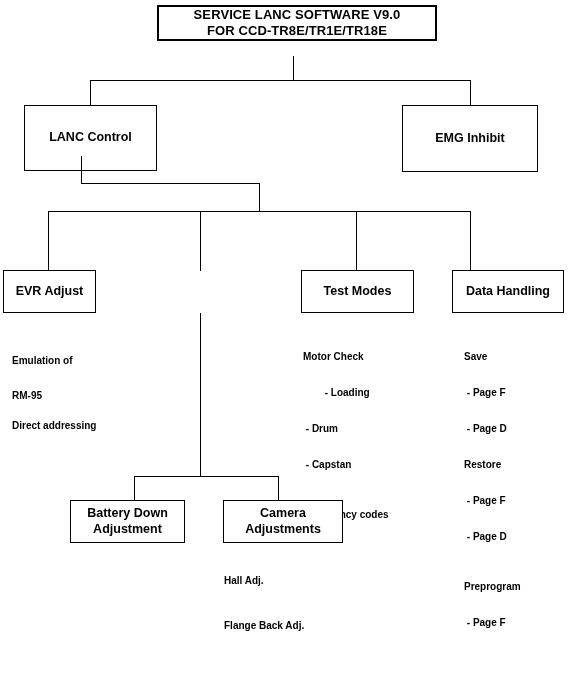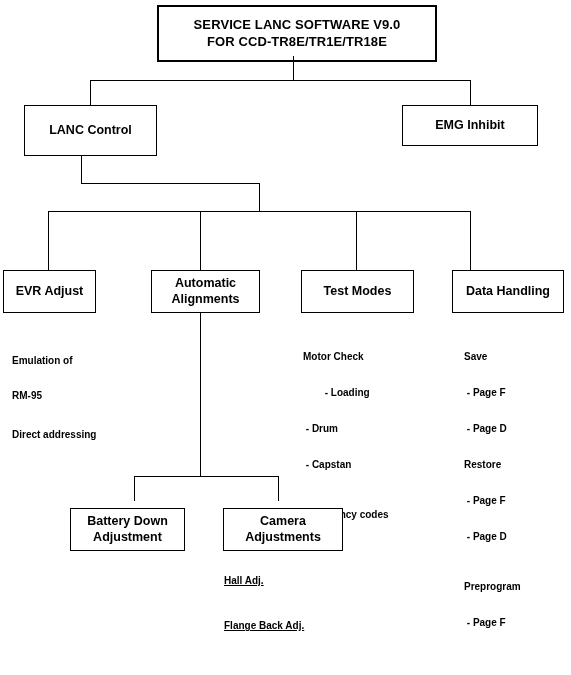--- a/index.html
+++ b/index.html
@@ -34,84 +34,82 @@
     line-height: 1.25;
     white-space: pre-line;
   }
   .box.root {
     border-width: 2px;
     font-size: 13px;
     letter-spacing: 0.1px;
   }
   .box.lvl2 { font-size: 12.5px; }
   .box.lvl3 { font-size: 12.5px; }
-  .box.lvl4 { font-size: 12.5px; margin-top: 8px; }
+  .box.lvl4 { font-size: 12.5px; }
 
   
   .line {
     position: absolute;
     background: #000000;
   }
   .line.h { height: 1px; }
   .line.v { width: 1px; }
 
   
   .note {
     position: absolute;
     font-size: 10px;
     font-weight: bold;
     line-height: 1.0;
     white-space: pre;
     color: #000000;
   }
   .note .ln { display: block; }
   .note .ln.gap { margin-top: 11px; }
-  .note.spaced .ln { margin-bottom: 10px; text-decoration: underline; }
+  .note.spaced .ln { margin-bottom: 10px; }
   .note.spaced .ln:last-child { margin-bottom: 0; }
 </style>
 </head>
 <body>
 
 <div id="diagram">
 
-  <div class="box root" style="left:157px; top:5px; width:280px; height:57px;">SERVICE LANC SOFTWARE V9.0
+  <div class="box root" style="left:157px; top:5px; width:280px; height:36px;">SERVICE LANC SOFTWARE V9.0
 FOR CCD-TR8E/TR1E/TR18E</div>
 
   <div class="line v" style="left:293px; top:56px; height:24px;"></div>
   <div class="line h" style="left:90px; top:80px; width:381px;"></div>
   <div class="line v" style="left:90px; top:80px; height:25px;"></div>
   <div class="line v" style="left:470px; top:80px; height:25px;"></div>
 
-  <div class="box lvl2" style="left:24px; top:105px; width:133px; height:51px;">LANC Control</div>
+  <div class="box lvl2" style="left:24px; top:105px; width:133px; height:66px;">LANC Control</div>
 
-  <div class="box lvl2" style="left:402px; top:105px; width:136px; height:41px;">EMG Inhibit</div>
+  <div class="box lvl2" style="left:402px; top:105px; width:136px; height:67px;">EMG Inhibit</div>
 
   <div class="line v" style="left:81px; top:156px; height:28px;"></div>
   <div class="line h" style="left:81px; top:183px; width:179px;"></div>
   <div class="line v" style="left:259px; top:183px; height:29px;"></div>
 
   <div class="line h" style="left:48px; top:211px; width:423px;"></div>
   <div class="line v" style="left:48px; top:211px; height:60px;"></div>
   <div class="line v" style="left:200px; top:211px; height:60px;"></div>
   <div class="line v" style="left:356px; top:211px; height:60px;"></div>
   <div class="line v" style="left:470px; top:211px; height:60px;"></div>
 
   <div class="box lvl3" style="left:3px; top:270px; width:93px; height:43px;">EVR Adjust</div>
 
-  <div class="box lvl3" style="left:151px; top:270px; width:109px; height:43px;">Automatic
-Alignments</div>
 
   <div class="box lvl3" style="left:301px; top:270px; width:113px; height:43px;">Test Modes</div>
 
   <div class="box lvl3" style="left:452px; top:270px; width:112px; height:43px;">Data Handling</div>
 
   <div class="note" style="left:12px; top:336px;">
     <span class="ln">Emulation of</span>
     <span class="ln" style="margin-top:5px;">RM-95</span>
-    <span class="ln gap" style="margin-top:9px;">Direct addressing</span>
+    <span class="ln gap" style="margin-top:0;">Direct addressing</span>
   </div>
 
   <div class="note" style="left:303px; top:332px;">
     <span class="ln">Motor Check</span>
     <span class="ln" style="margin-top:6px;text-align:center;"> - Loading</span>
     <span class="ln" style="margin-top:6px;"> - Drum</span>
     <span class="ln" style="margin-top:6px;"> - Capstan</span>
     <span class="ln" style="margin-top:20px;">Emergency codes</span>
   </div>
 

